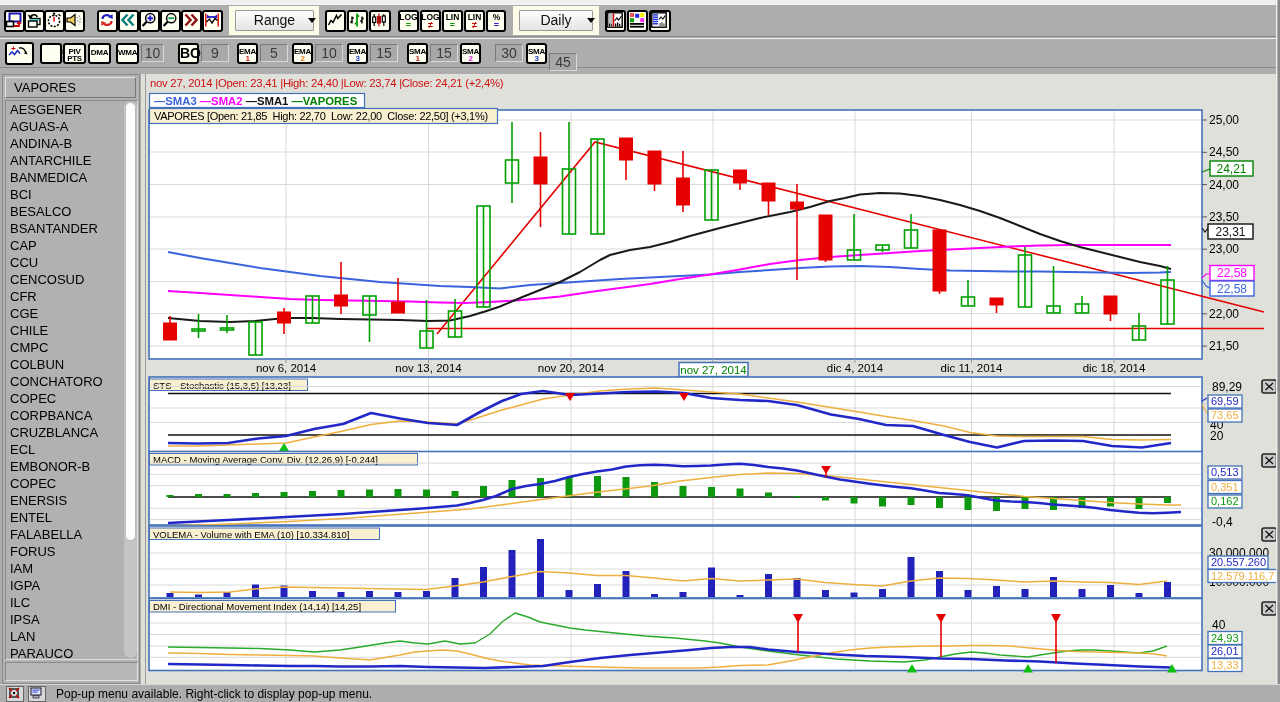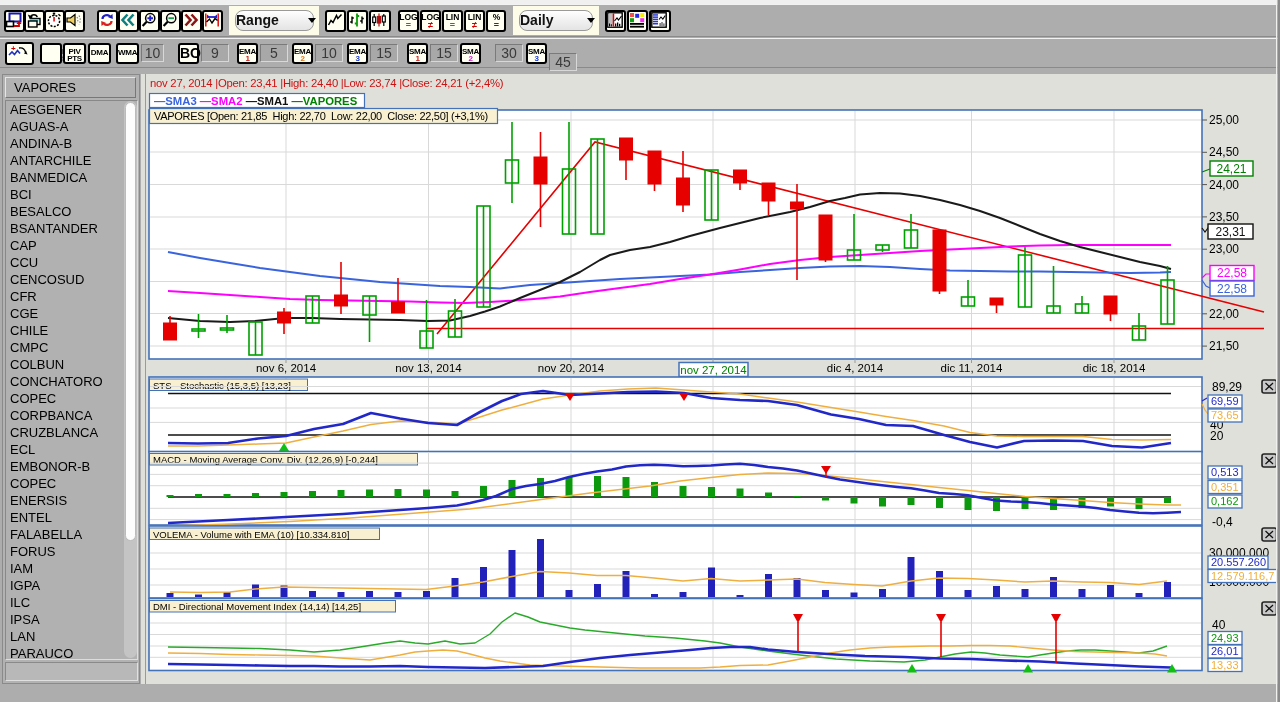--- a/index.html
+++ b/index.html
@@ -2,21 +2,21 @@
 <html><head><meta charset="utf-8"><title>chart</title><style>
 *{margin:0;padding:0;box-sizing:border-box;}
 body{font-family:"Liberation Sans",sans-serif;width:1280px;height:702px;overflow:hidden;background:#adadad;}
 #root{position:relative;width:1280px;height:702px;}
 .abs{position:absolute;}
 
 .tbrow{position:absolute;left:0;width:1280px;background:#adadad;border-top:1px solid #f2f2f2;border-bottom:1px solid #8a8a8a;}
 .tbtn{position:absolute;background:#fffff2;border:2px solid #000;border-radius:3px;}
 .tbtn svg{position:absolute;left:0;top:0;}
 .creampanel{position:absolute;background:#fcfce8;}
-.dropbtn{position:absolute;background:linear-gradient(#ffffff,#f2f2f2 45%,#e4e4e4);border:1px solid #9a9a9a;border-radius:8px;color:#111;text-align:left;font-size:14px;font-weight:bold;}
+.dropbtn{position:absolute;background:linear-gradient(#ffffff,#f2f2f2 45%,#e4e4e4);border:1px solid #9a9a9a;border-radius:1px;color:#111;text-align:center;font-size:14px;}
 .numbox{position:absolute;background:#a8a8a8;border-top:1px solid #7a7a7a;border-left:1px solid #7a7a7a;border-bottom:1px solid #d8d8d8;border-right:1px solid #d8d8d8;color:#3a3a3a;text-align:center;font-size:14px;}
 .tbtxt{position:absolute;background:#fffff2;border:2px solid #000;border-radius:3px;color:#000;text-align:center;font-weight:bold;}
 
 #leftpanel{position:absolute;left:2px;top:74px;width:138px;height:610px;background:#b2b2b2;border:1px solid #8a8a8a;}
 #lphead{position:absolute;left:2px;top:2px;width:131px;height:21px;background:#b2b2b2;border:1px solid #777;border-top-color:#e6e6e6;border-left-color:#e6e6e6;font-size:13px;color:#000;line-height:20px;padding-left:8px;}
 #lplist{position:absolute;left:2px;top:25px;width:133px;height:560px;background:#b1b1b1;border:1px solid #888;border-bottom-color:#ddd;border-right-color:#ddd;overflow:hidden;}
 #lplist div{height:17px;line-height:17px;font-size:13px;color:#000;padding-left:4px;white-space:nowrap;}
 #lpscroll{position:absolute;right:2px;top:26px;width:13px;height:557px;background:#c4c4c4;border-radius:7px;}
 #lpthumb{position:absolute;right:3px;top:27px;width:11px;height:439px;background:#fdfdfd;border-radius:6px;border:1px solid #bbb;}
 #lpbottom{position:absolute;left:2px;top:587px;width:133px;height:19px;background:#b8b8b8;border:1px solid #8a8a8a;border-bottom-color:#e0e0e0;border-right-color:#e0e0e0;}
@@ -635,12 +635,28 @@
 <div>ILC</div>
 <div>IPSA</div>
 <div>LAN</div>
 <div>PARAUCO</div>
 </div>
 <div id="lpscroll"></div>
       <div id="lpthumb"></div>
 <div id="lpbottom"></div>
 </div>
 <div class="abs" style="left:145px;top:74px;width:1px;height:610px;background:#9a9a9a;"></div>
+<div id="statusbar">
+<div class="sbtn" style="left:6px;"><svg width="14" height="12" viewBox="0 0 14 12">
+          <rect x="3" y="2" width="8" height="8" fill="none" stroke="#000" stroke-width="1.2"></rect>
+          <path d="M2 1 l3 3 M12 1 l-3 3 M2 11 l3-3 M12 11 l-3-3" stroke="#cc0000" stroke-width="1.4"></path>
+          <rect x="6" y="5" width="2" height="2" fill="#000"></rect>
+        </svg></div>
+<div class="sbtn" style="left:28px;"><svg width="14" height="12" viewBox="0 0 14 12">
+          <rect x="2" y="1" width="10" height="7" fill="#e8e8ff" stroke="#334" stroke-width="1.2"></rect>
+          <g fill="#3858c8">
+            <rect x="3.5" y="2.5" width="7" height="1.2"></rect>
+            <rect x="3.5" y="4.5" width="5" height="1.2"></rect>
+          </g>
+          <rect x="4" y="8.5" width="6" height="2.5" fill="#aab" stroke="#334" stroke-width="0.8"></rect>
+        </svg></div>
+<div class="abs" style="left:56px;top:2px;font-size:12px;">Pop-up menu available. Right-click to display pop-up menu.</div>
+</div>
 </div>
 </body></html>

